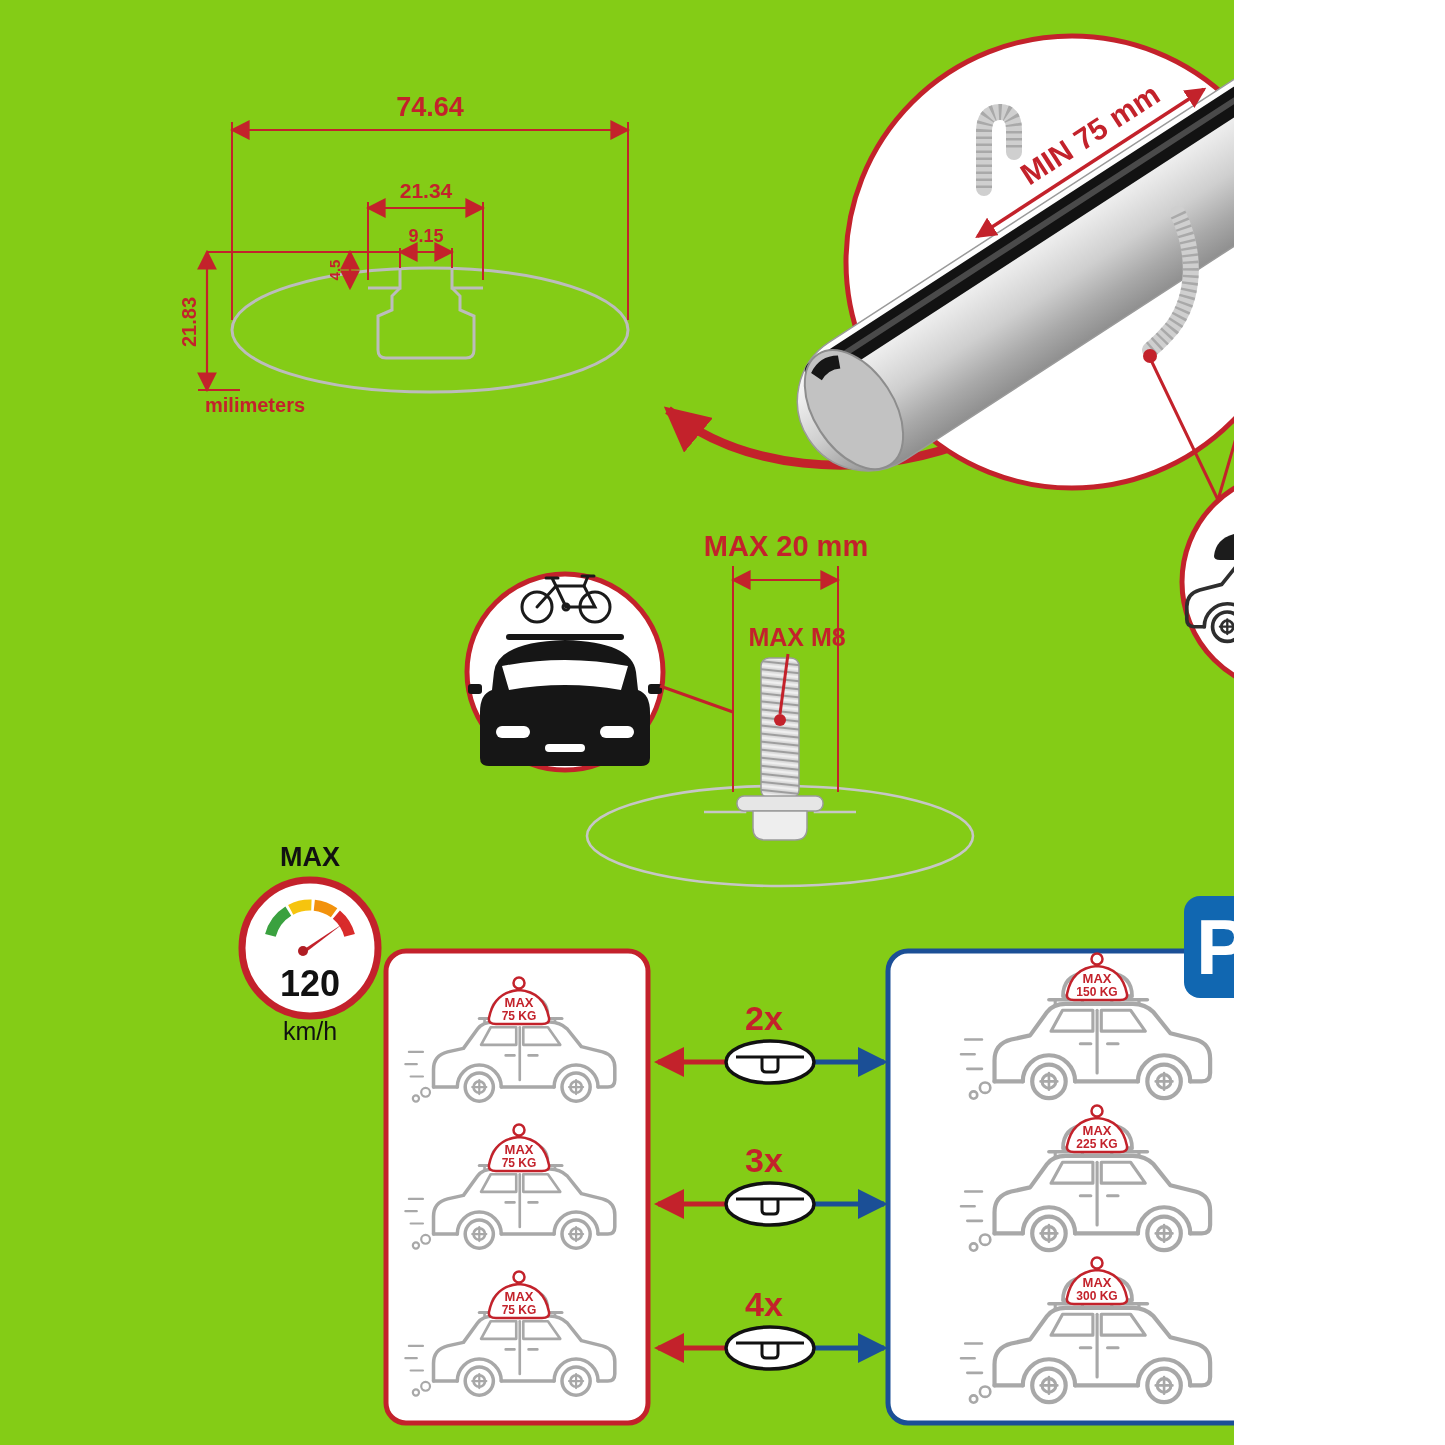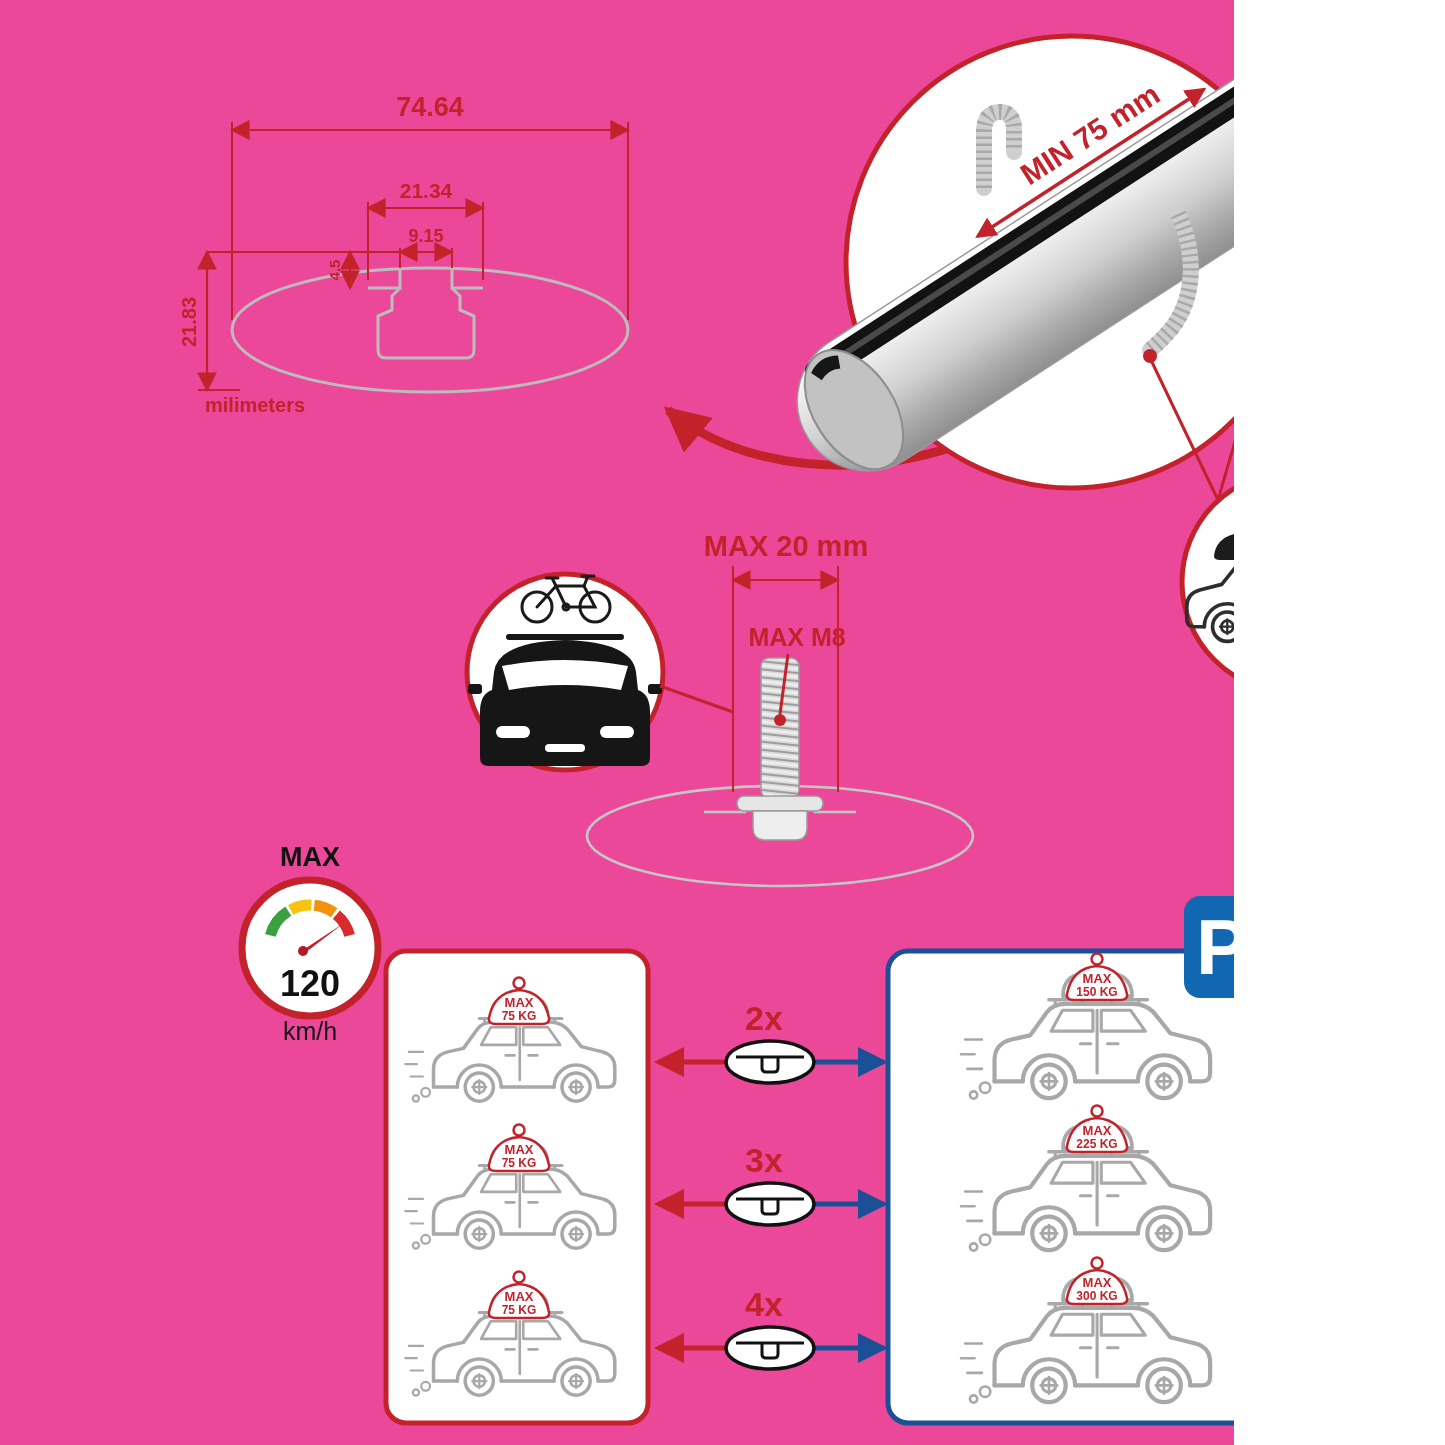--- a/index.html
+++ b/index.html
@@ -1,16 +1,16 @@
 <!DOCTYPE html>
 <html><head>
 <meta charset="utf-8">
 <style>
   html,body{margin:0;padding:0;background:#ffffff;}
-  .stage{position:relative;width:1234px;height:1445px;background:#ec4899;overflow:hidden;
+  .stage{position:relative;width:1234px;height:1445px;background:#84cc16;overflow:hidden;
          font-family:"Liberation Sans", sans-serif;}
   svg{position:absolute;left:0;top:0;}
   text{font-family:"Liberation Sans", sans-serif;text-anchor:middle;}
   .red-text{fill:#C3222B;font-weight:bold;}
   .t74{font-size:27px}.t2134{font-size:21px}.t915{font-size:18px}
   .t45{font-size:15px}.t2183{font-size:20px}.tmm{font-size:20px;text-anchor:start;}
   .tmin{font-size:30px}.tmax20{font-size:29px}.tm8{font-size:25px}
   .dim{stroke:#C3222B;stroke-width:2.2;fill:none}
   .ext{stroke:#C3222B;stroke-width:2;fill:none}
   .leader{stroke:#C3222B;stroke-width:3;fill:none}

